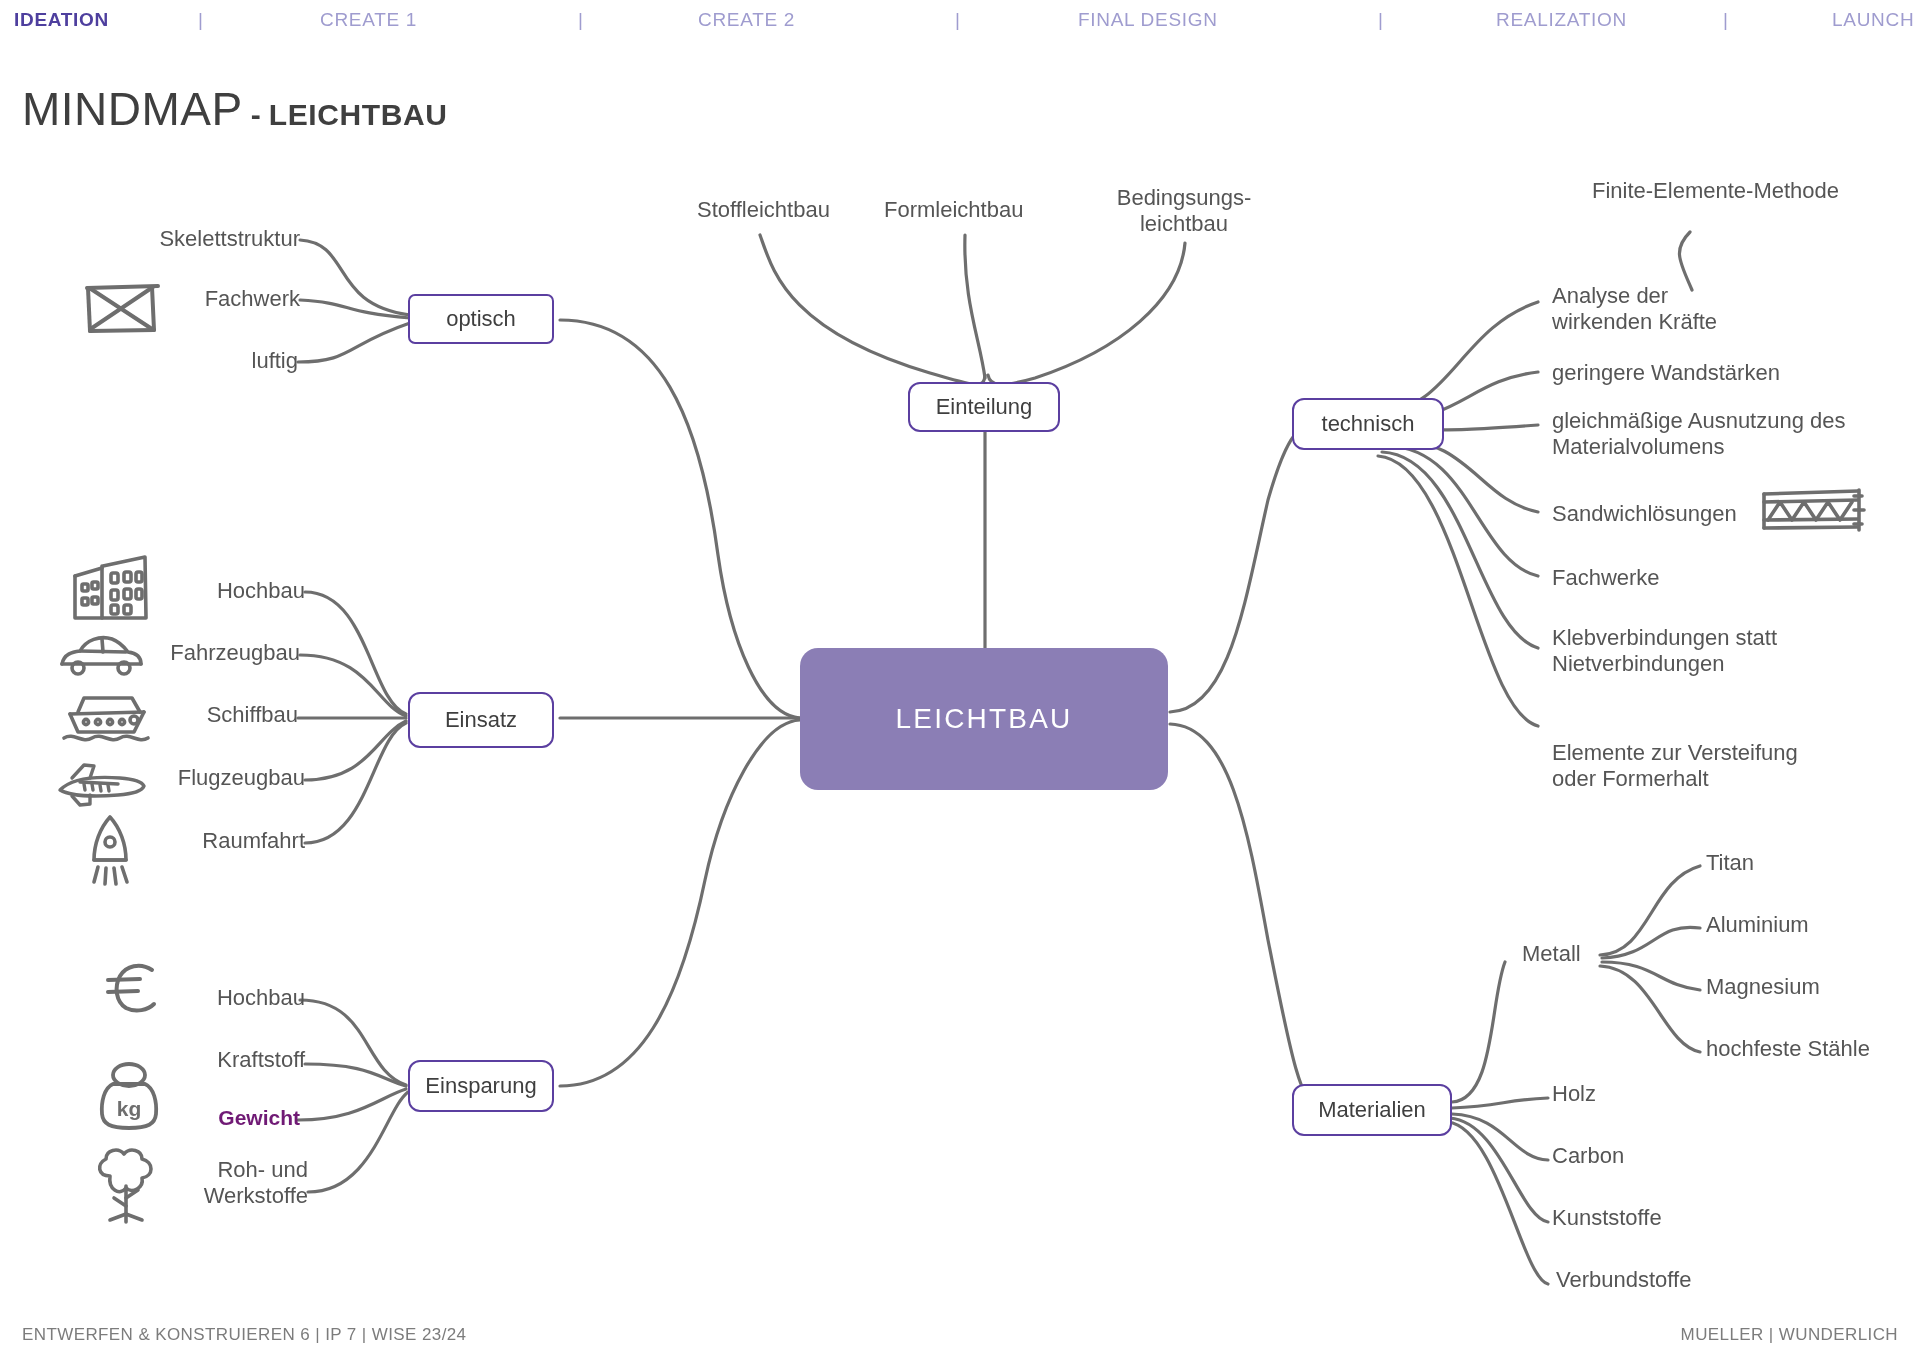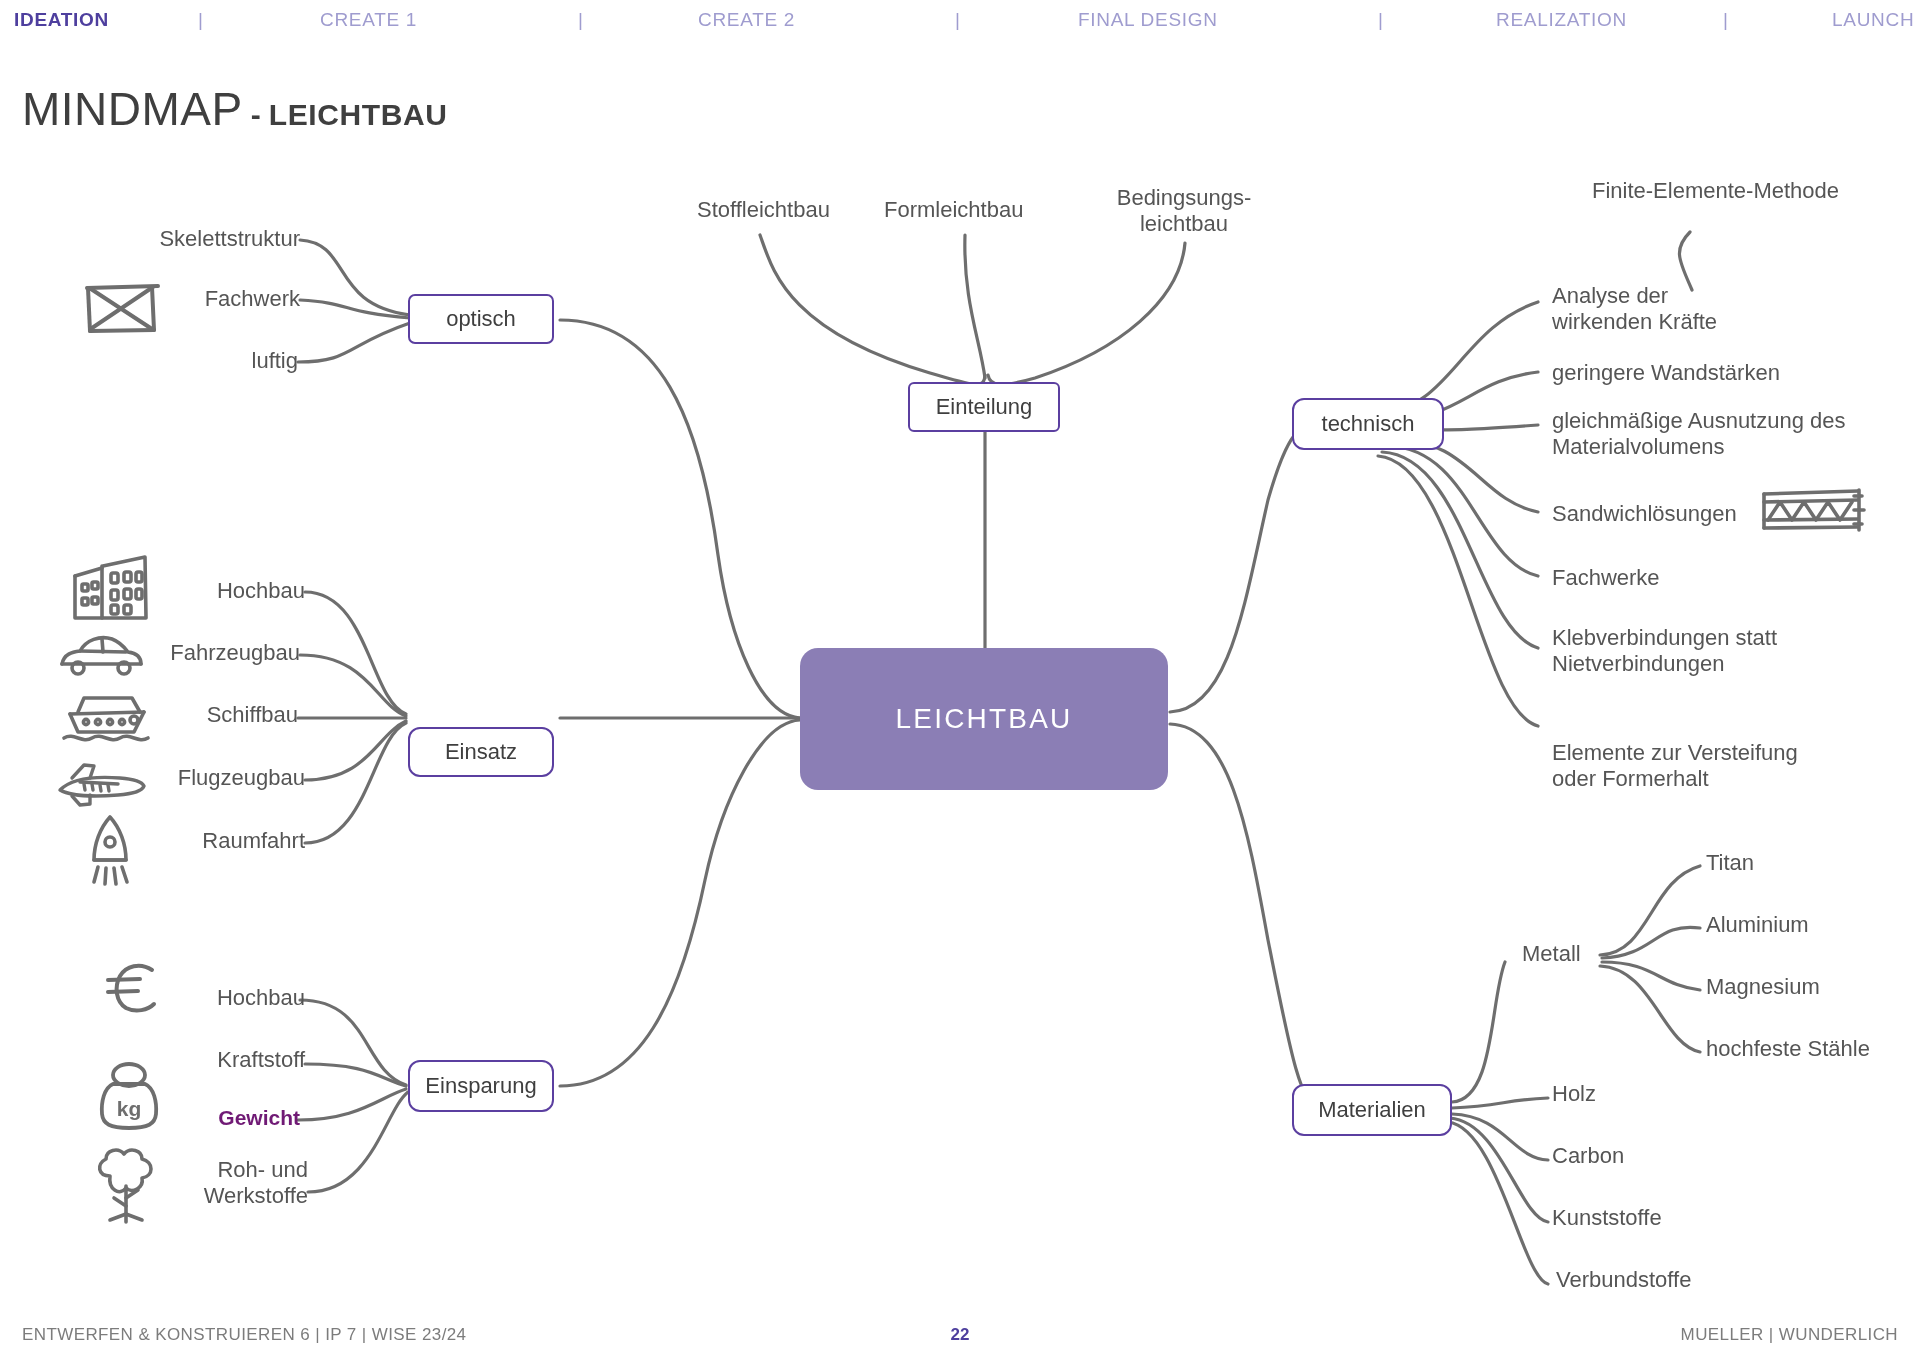--- a/index.html
+++ b/index.html
@@ -231,25 +231,25 @@
     <path d="M1602,962 C 1655,962 1658,985 1700,990"></path>
     <path d="M1600,966 C 1652,968 1662,1044 1700,1052"></path>
 
   </g>
 </svg>
 
 <div class="node" style="left:408px; top:294px; width:146px; height:50px;border-radius:7px;">
   <span>optisch</span>
 </div>
 
-<div class="node" style="left:908px; top:382px; width:152px; height:50px;border-radius:6px;">
+<div class="node" style="left:908px; top:382px; width:152px; height:50px;">
   <span>Einteilung</span>
 </div>
 
-<div class="node" style="left:408px; top:692px; width:146px; height:50px;margin-top:35px;">
+<div class="node" style="left:408px; top:692px; width:146px; height:56px;">
   <span>Einsatz</span>
 </div>
 
 <div class="node" style="left:408px; top:1060px; width:146px; height:52px;">
   <span>Einsparung</span>
 </div>
 
 <div class="node center" style="left:800px; top:648px; width:368px; height:142px;">
   <span>LEICHTBAU</span>
 </div>
@@ -419,15 +419,14 @@
     <path d="M4,42 L98,41"></path>
     <path d="M4,8 L4,42"></path>
     <path d="M99,4 L99,44"></path>
     <path d="M8,34 L20,16 L32,34 L44,16 L56,34 L68,16 L80,34 L92,16"></path>
     <path d="M94,10 L102,10 M94,24 L104,24 M94,38 L102,38"></path>
   </g>
 </svg>
 
 <div class="footer">
   <div class="footer-left">ENTWERFEN &amp; KONSTRUIEREN 6  |  IP 7  |  WISE 23/24</div>
-  <div class="footer-center">22</div>
   <div class="footer-right">MUELLER | WUNDERLICH</div>
 </div>
 
 </body></html>

